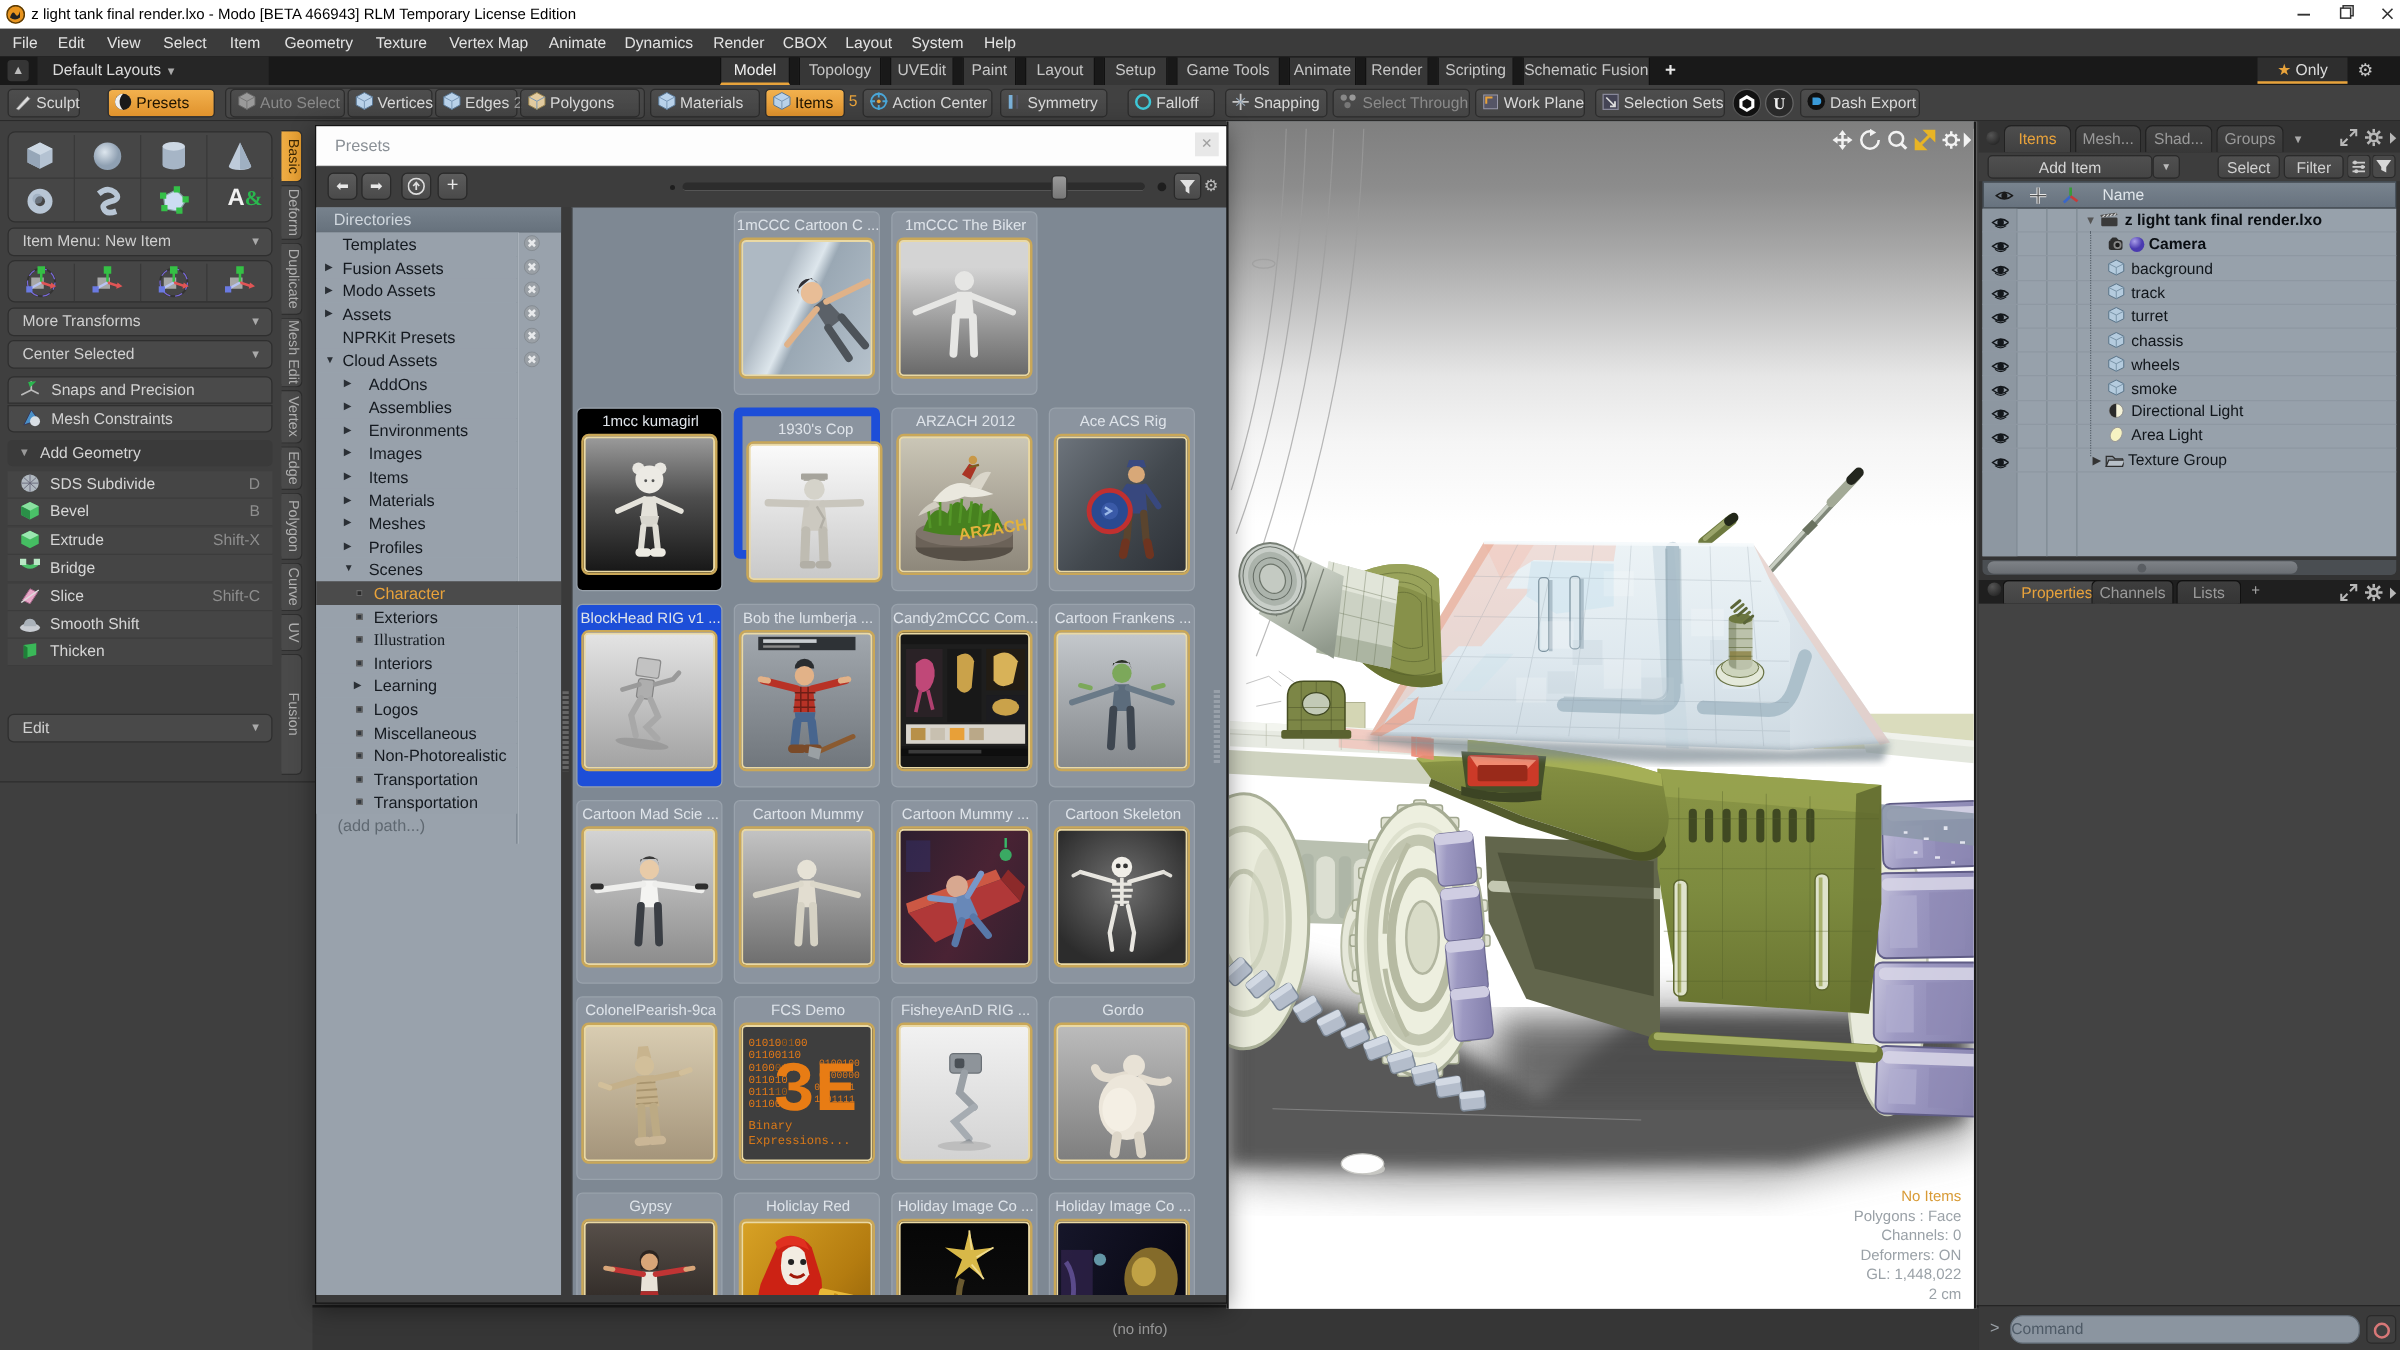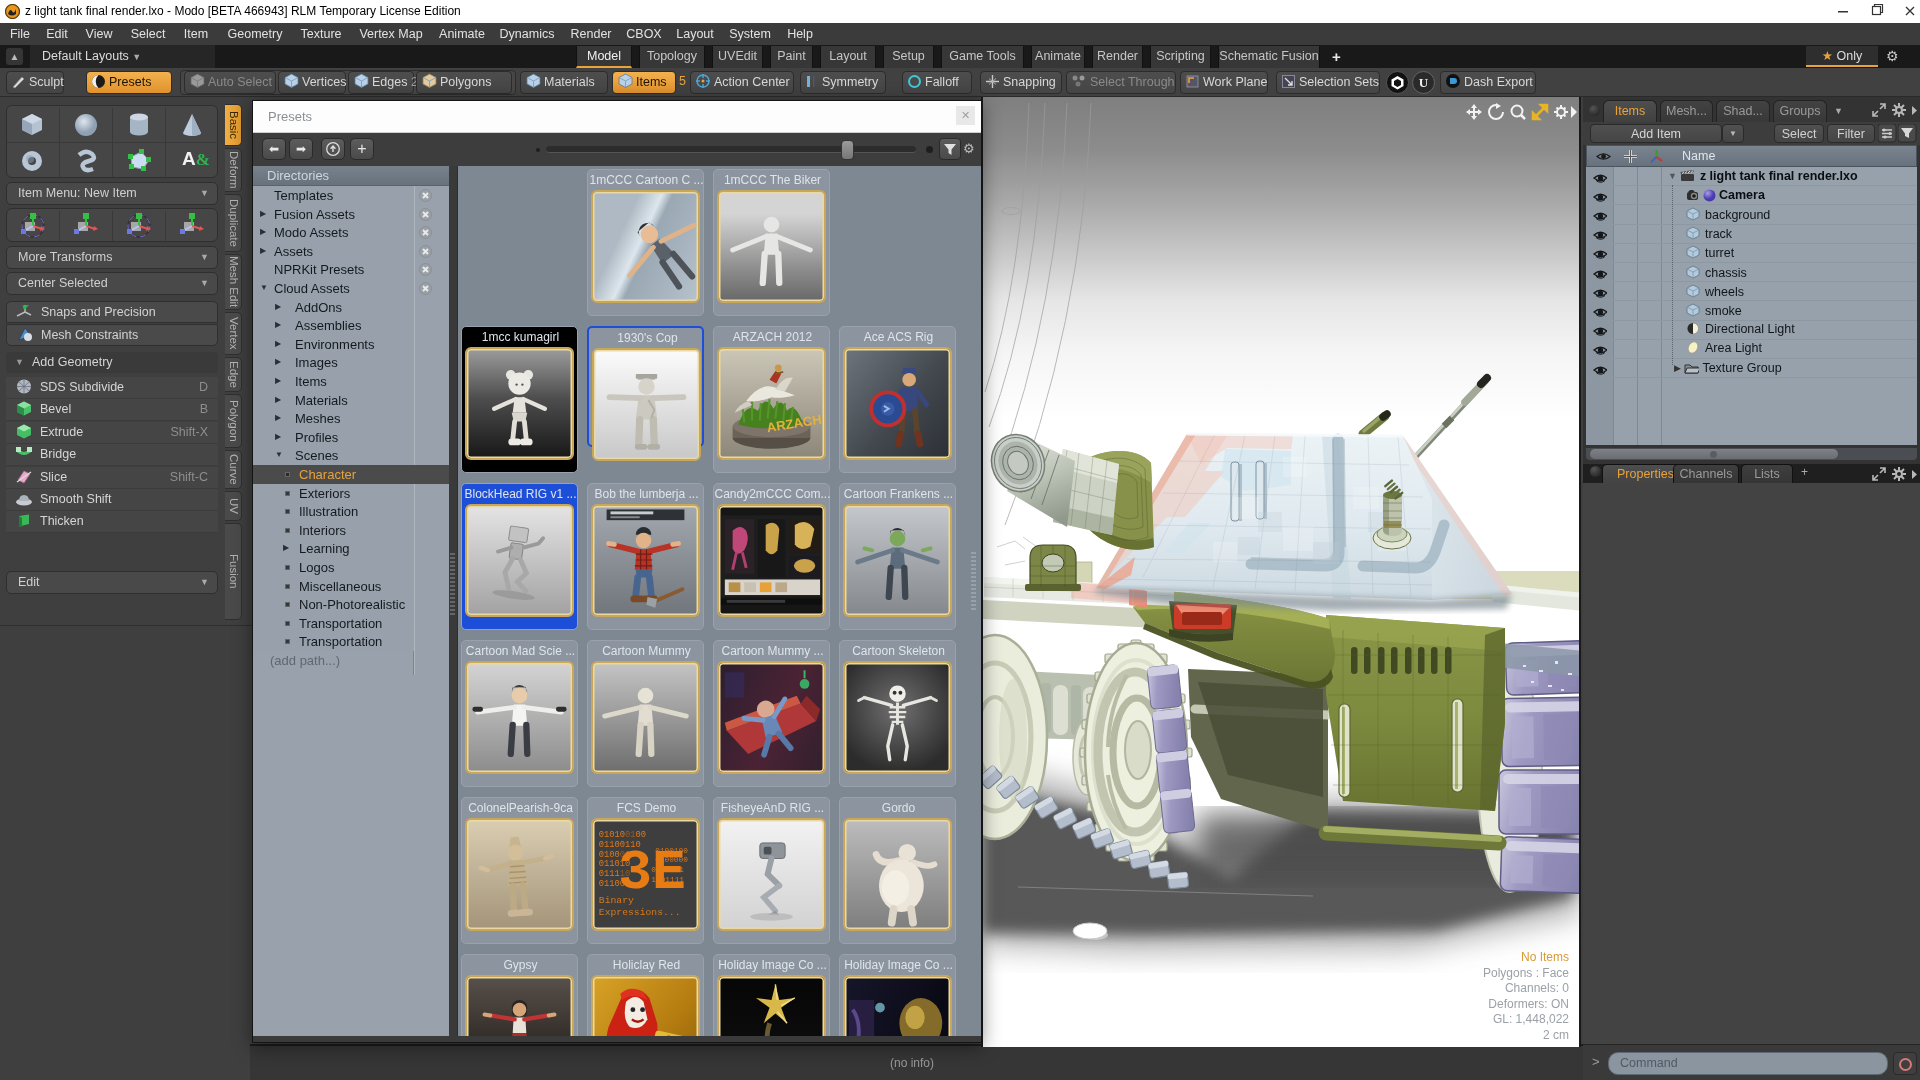--- a/index.html
+++ b/index.html
@@ -888,21 +888,21 @@
           <g stroke="#b8b8b8" stroke-width="2">
             <path d="M7 0 V3 M7 11 V14 M0 7 H3 M11 7 H14 M2 2 L4.5 4.5 M9.5 9.5 L12 12 M12 2 L9.5 4.5 M4.5 9.5 L2 12"></path>
           </g>
         </g>
         <path d="M40 3 L45 7.5 L40 12 Z"></path>
       </svg>
     </div>
     <div class="abs" style="left:0;top:386px;width:337px;height:561px;background:#434343;"></div>
     <div class="abs" style="left:0;top:947px;width:337px;height:36px;background:#3a3a3a;border-top:1px solid #252525;">
       <div class="abs" style="left:9px;top:9px;color:#9aa0a6;font-size:13px;">&gt;</div>
-      <div class="abs" style="left:25px;top:7px;width:280px;height:23px;background:#8b95a0;border:1px solid #5f6973;border-radius:10px;color:#4e5a66;font-size:12.5px;line-height:21px;padding-left:11px;">Command</div>
+      <div class="abs" style="left:25px;top:7px;width:280px;height:23px;background:#8b95a0;border:1px solid #5f6973;border-radius:10px;color:#4e5a66;font-size:12.5px;line-height:21px;">Command</div>
       <div class="abs" style="left:310px;top:7px;width:24px;height:23px;background:#3f3f3f;border:1px solid #2a2a2a;border-radius:4px;">
         <div class="abs" style="left:5px;top:4.5px;width:13px;height:13px;border:2.5px solid #d87878;border-radius:50%;"></div>
       </div>
     </div>
   </div>
 <div class="abs" style="left:252px;top:100px;width:730px;height:943px;background:#3a3a3a;border:1px solid #141414;box-shadow:0 4px 18px rgba(0,0,0,0.45);">
     <div class="abs" style="left:0;top:0;width:728px;height:32px;background:#fdfdfd;border-bottom:1px solid #cfcfcf;">
       <div class="abs" style="left:15px;top:8px;font-size:13px;color:#8a9096;">Presets</div>
       <div class="abs" style="left:703px;top:5px;width:19px;height:19px;background:#e8e8e8;color:#a0a0a0;font-size:11px;text-align:center;line-height:18px;">✕</div>
     </div>
@@ -1014,21 +1014,21 @@
         <div class="abs" style="left:42px;top:2px;font-size:13px;color:#14191f;white-space:nowrap;">Scenes</div>
       </div>
       <div class="abs" style="left:0;top:299.0px;width:196px;height:18.6px;background:#4b4b4b;">
         <div class="abs" style="left:32px;top:7px;width:5px;height:5px;background:#2a2a2a;border:1px solid #666;"></div>
         <div class="abs" style="left:46px;top:2px;font-size:13px;color:#e8a23b;white-space:nowrap;">Character</div>
       </div>
       <div class="abs" style="left:0;top:317.6px;width:161px;height:18.6px;background:#98a1ab;">
         <div class="abs" style="left:32px;top:7px;width:5px;height:5px;background:#33383e;border:1px solid #666;"></div>
         <div class="abs" style="left:46px;top:2px;font-size:13px;color:#14191f;white-space:nowrap;">Exteriors</div>
       </div>
-      <div class="abs" style="left:0;top:336.20000000000005px;width:161px;height:18.6px;background:#98a1ab;">
+      <div class="abs" style="left:0;top:336.20000000000005px;width:161px;height:18.6px;background:#98a1ab;font-family:Liberation Serif, serif;">
         <div class="abs" style="left:32px;top:7px;width:5px;height:5px;background:#33383e;border:1px solid #666;"></div>
         <div class="abs" style="left:46px;top:2px;font-size:13px;color:#14191f;white-space:nowrap;">Illustration</div>
       </div>
       <div class="abs" style="left:0;top:354.80000000000007px;width:161px;height:18.6px;background:#98a1ab;">
         <div class="abs" style="left:32px;top:7px;width:5px;height:5px;background:#33383e;border:1px solid #666;"></div>
         <div class="abs" style="left:46px;top:2px;font-size:13px;color:#14191f;white-space:nowrap;">Interiors</div>
       </div>
       <div class="abs" style="left:0;top:373.4000000000001px;width:161px;height:18.6px;background:#98a1ab;">
         <div class="abs" style="left:30px;top:4px;font-size:8px;color:#2a2f35;">▶</div>
         <div class="abs" style="left:46px;top:2px;font-size:13px;color:#14191f;white-space:nowrap;">Learning</div>
@@ -1097,21 +1097,21 @@
               <circle cx="3" cy="1" r="1.2" fill="#555"></circle>
               <path d="M-5 14 L5 14 L7 30 L-7 30 Z" fill="#e4e2da"></path>
               <path d="M-4 16 L-26 26 M4 16 L26 26" stroke="#e4e2da" stroke-width="4.5" stroke-linecap="round"></path>
               <path d="M-8 30 h16 l-2 9 h-12 Z" fill="#d8d6ce"></path>
               <path d="M-5 39 L-7 58 M5 39 L7 58" stroke="#e0ded6" stroke-width="5" stroke-linecap="round"></path>
               <path d="M-8 60 h6 M4 60 h6" stroke="#eceae2" stroke-width="7" stroke-linecap="round"></path>
             </g>
           </svg>
         </div>
       </div>
-      <div class="abs" style="left:129px;top:160px;width:117px;height:121px;background:#8b949f;border:2px solid #1d4ed8;border-radius:5px;">
+      <div class="abs" style="left:129px;top:160px;width:117px;height:121px;background:#8b949f;border:7px solid #1d4ed8;border-radius:5px;">
         <div class="abs" style="left:0;top:3px;width:117px;text-align:center;font-size:12px;color:#dfe4ea;white-space:nowrap;overflow:hidden;">1930's Cop</div>
         <div class="abs" style="left:3px;top:20px;width:109px;height:113px;border:2px solid #c9a758;border-radius:6px;box-shadow:inset 0 0 0 1.5px #ead9a4;background:linear-gradient(#fbfbfb,#c8c8c8);overflow:hidden;">
           <svg width="105" height="105" viewBox="0 0 108 105" style="position:absolute;left:0;top:2px">
             <g transform="translate(54 32)">
               <path d="M-9 -5 h18 l-2 -5 h-14 Z" fill="#b2b0a8"></path>
               <rect x="-11" y="-11" width="22" height="5" rx="1" fill="#a6a49c"></rect>
               <circle cx="0" cy="2" r="8.5" fill="#d5d3ca"></circle>
               <path d="M-8 11 L8 11 L11 36 L-11 36 Z" fill="#ccc9c0"></path>
               <path d="M-7 14 L-38 13 M7 14 L38 13" stroke="#c9c6bd" stroke-width="6" stroke-linecap="round"></path>
               <path d="M-7 36 L-8 62 M7 36 L8 62" stroke="#bfbcb2" stroke-width="7.5" stroke-linecap="round"></path>

